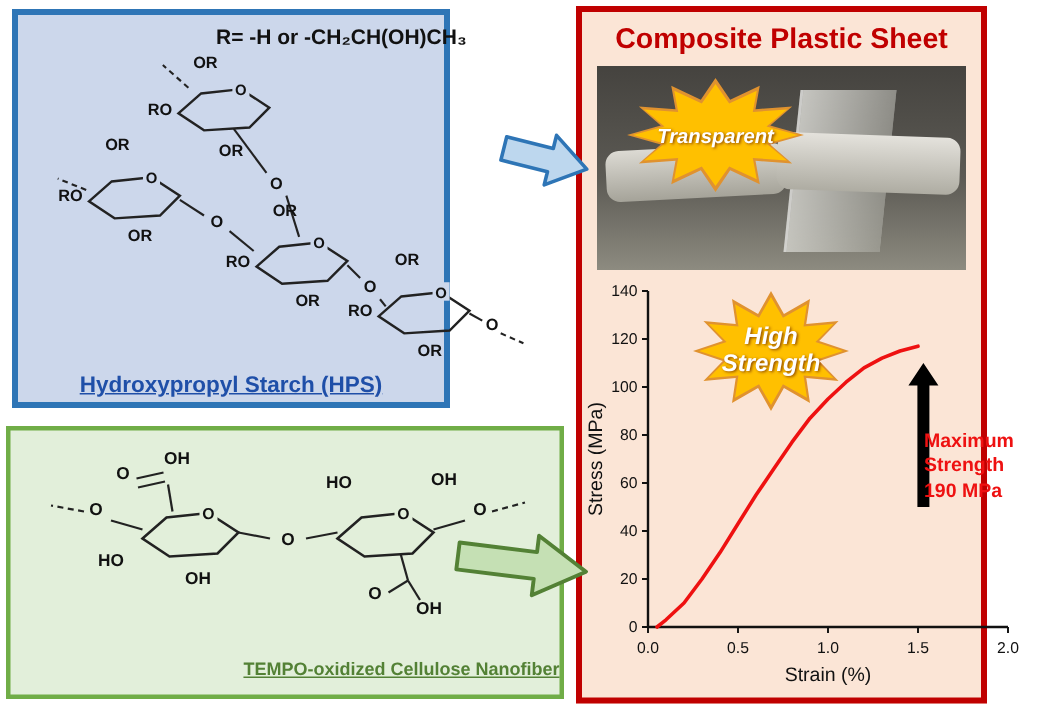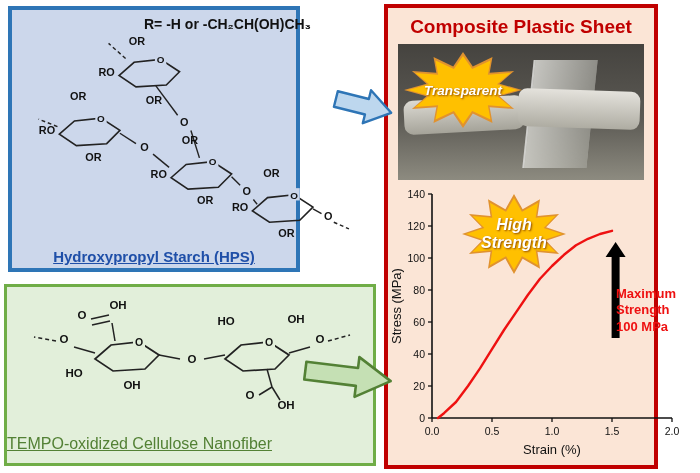--- a/index.html
+++ b/index.html
@@ -17,22 +17,22 @@
   #hps-panel{left:8px;top:6px;width:292px;height:266px;border:4px solid var(--c-blue);background:var(--c-blue-bg)}
   #tocn-panel{left:4px;top:284px;width:372px;height:182px;border:3px solid var(--c-green);background:var(--c-green-bg)}
   #composite-panel{left:384px;top:4px;width:274px;height:465px;border:4px solid var(--c-red);background:var(--c-red-bg)}
 
   .r-label{position:absolute;top:6px;left:132px;font-size:14px;font-weight:600;white-space:nowrap}
   #hps-structure{position:absolute;top:22px;left:0;width:354px;height:212px}
   .hps-title{position:absolute;bottom:3px;left:0;width:100%;text-align:center;
              font-size:15px;font-weight:bold;color:var(--c-title-blue);text-decoration:underline}
 
   #tocn-structure{position:absolute;top:10px;left:3px;width:364px;height:122px}
-  .tocn-title{position:absolute;bottom:8px;left:0;width:100%;text-align:left;
-              font-size:16px;font-weight:normal;color:var(--c-green-dark);line-height:1.3}
+  .tocn-title{position:absolute;bottom:8px;left:0;width:100%;text-align:right;
+              font-size:12px;font-weight:bold;color:var(--c-green-dark);line-height:1.3}
   .tocn-title div{text-decoration:underline}
 
   .composite-title{margin-top:8px;text-align:center;font-size:19px;font-weight:bold;color:var(--c-red)}
   .photo{position:relative;margin:6px 10px 0;height:136px;overflow:hidden;
          background:linear-gradient(180deg,#45433f 0%,#5c5a54 55%,#8d8b80 100%)}
   .specimen-left{position:absolute;left:6px;top:54px;width:120px;height:34px;border-radius:9px;
          transform:rotate(-3deg);background:linear-gradient(180deg,#dcdad3,#a5a399)}
   .specimen-sheet{position:absolute;left:130px;top:16px;width:64px;height:108px;transform:skewX(-6deg);
          border-left:2px solid rgba(255,255,255,.55);
          background:linear-gradient(100deg,rgba(232,232,227,.78),rgba(176,176,168,.5))}
@@ -41,21 +41,21 @@
 
   .chart-wrap{position:relative;margin:4px auto 0;width:296px;height:276px}
   #chart-svg{position:absolute;left:0;top:0}
 
   .star{position:absolute;display:flex;align-items:center;justify-content:center;text-align:center;
         clip-path:var(--star-clip);background:var(--c-star-border)}
   .star-fill{position:absolute;inset:4px;clip-path:var(--star-clip);background:var(--c-star-yellow)}
   .star-text{position:relative;z-index:1;color:#fff;font-weight:bold;font-style:italic;
              text-shadow:1px 1px 2px rgba(130,60,0,.9)}
   .star-text span{display:block;line-height:1.15}
-  #transparent-badge{left:6px;top:8px;width:118px;height:76px;font-size:13.5px}
+  #transparent-badge{left:20px;top:8px;width:118px;height:76px;font-size:13.5px}
   #high-strength-badge{left:74px;top:10px;width:104px;height:80px;font-size:16px}
 
   .max-annotation{position:absolute;left:228px;top:102px;width:66px;text-align:left;
                   color:var(--c-curve);font-weight:bold;font-size:13px;line-height:1.25}
 
   .flow-arrow{position:absolute;z-index:6}
   #hps-arrow{left:333px;top:86px;width:62px;height:40px;transform:rotate(14deg)}
   #tocn-arrow{left:303px;top:352px;width:92px;height:48px;transform:rotate(7deg)}
   .flow-arrow svg{display:block;width:100%;height:100%}
 </style>
@@ -208,18 +208,18 @@
       <div class="star" id="high-strength-badge">
         <div class="star-fill"></div>
         <span class="star-text">
           <span>High</span>
           <span>Strength</span>
         </span>
       </div>
       <div class="max-annotation">
         <div>Maximum</div>
         <div>Strength</div>
-        <div>100 MPa</div>
+        <div>190 MPa</div>
       </div>
     </div>
   </section>
 
 </div>
 
 </body></html>

